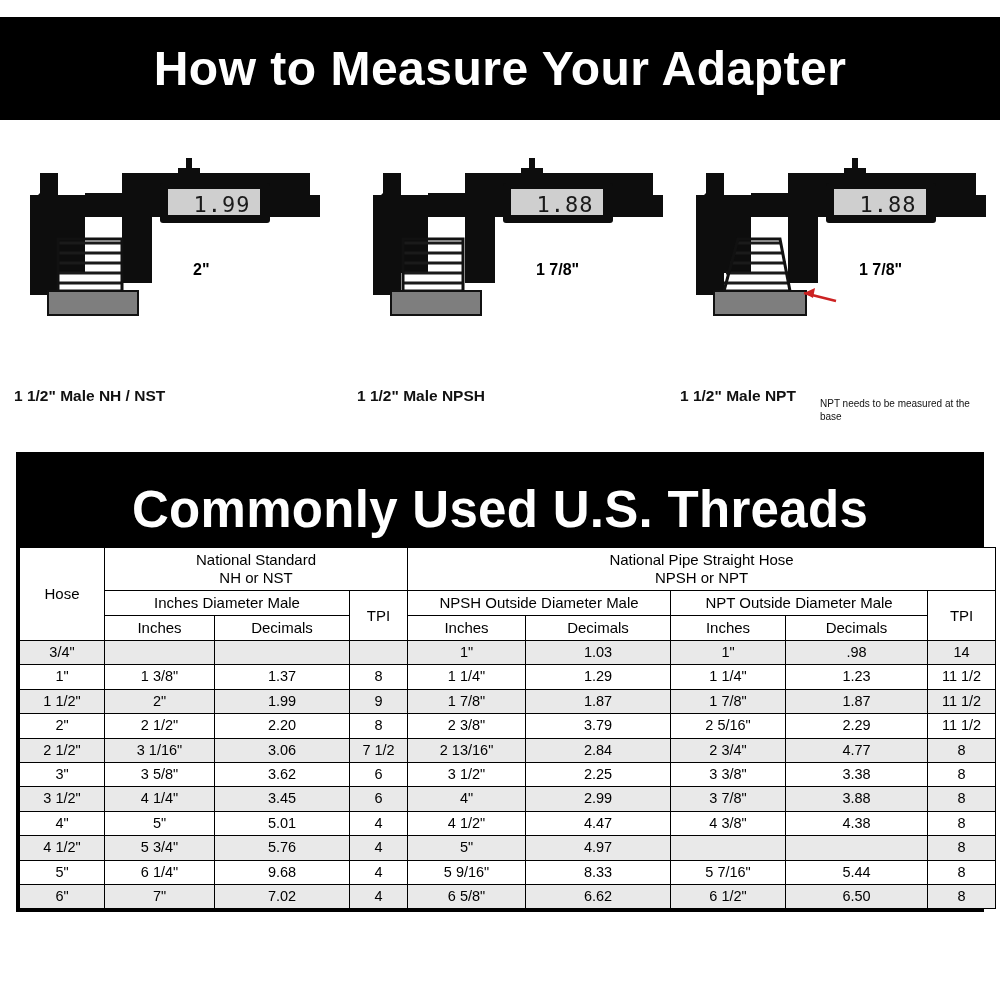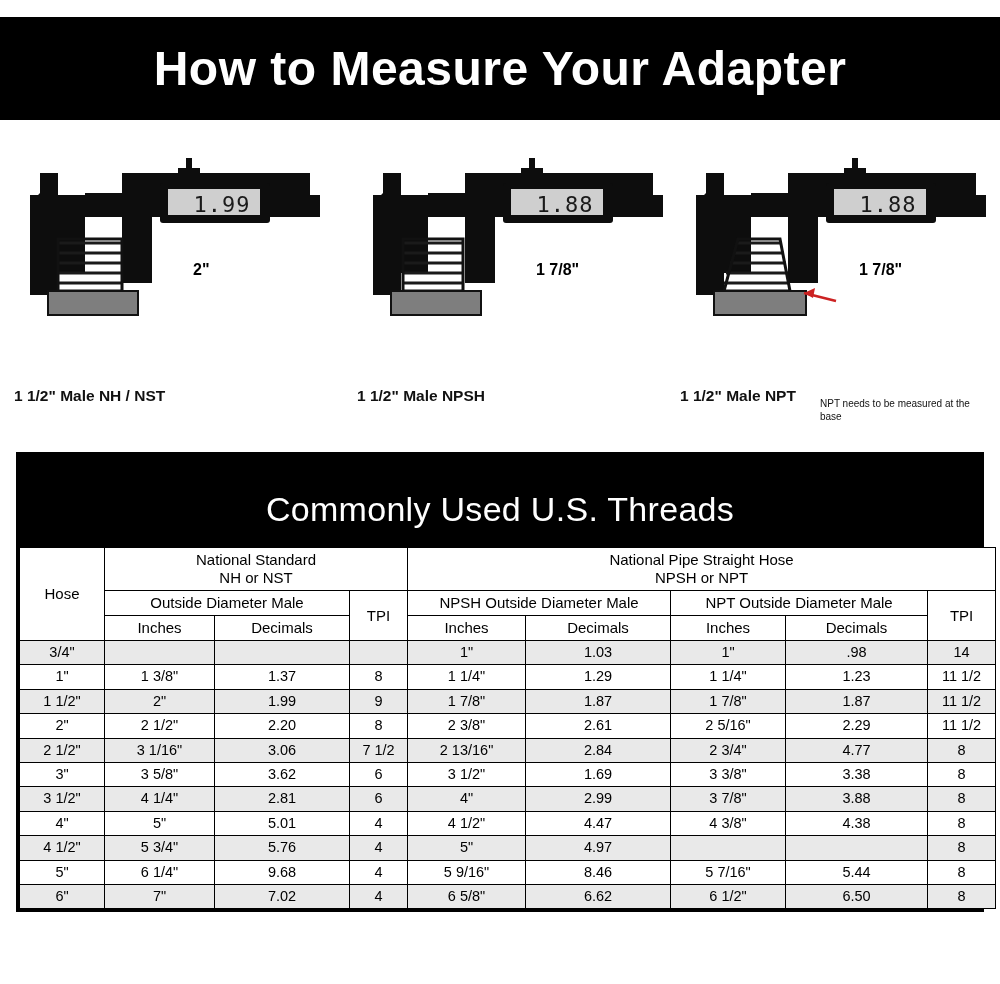--- a/index.html
+++ b/index.html
@@ -95,22 +95,22 @@
   }
   .table-banner {
     background: #000;
     color: #fff;
     height: 92px;
     display: flex;
     align-items: center;
     justify-content: center;
   }
   .table-banner .t {
-    font-size: 34px;
-    font-weight: normal;
+    font-size: 51px;
+    font-weight: bold;
     letter-spacing: 0.3px;
     white-space: nowrap;
     margin-top: 17px;
   }
 
   table.threads {
     border-collapse: collapse;
     width: 100%;
     font-size: 14.5px;
     table-layout: fixed;
@@ -266,21 +266,21 @@
           <th colspan="3" class="hdr-2line">
             <div>National Standard</div>
             <div>NH or NST</div>
           </th>
           <th colspan="5" class="hdr-2line">
             <div>National Pipe Straight Hose</div>
             <div>NPSH or NPT</div>
           </th>
         </tr>
         <tr>
-          <th colspan="2">Outside Diameter Male</th>
+          <th colspan="2">Inches Diameter Male</th>
           <th rowspan="2">TPI</th>
           <th colspan="2">NPSH Outside Diameter Male</th>
           <th colspan="2">NPT Outside Diameter Male</th>
           <th rowspan="2">TPI</th>
         </tr>
         <tr>
           <th>Inches</th>
           <th>Decimals</th>
           <th>Inches</th>
           <th>Decimals</th>
@@ -321,21 +321,21 @@
             <td>1 7/8"</td>
             <td>1.87</td>
             <td>11 1/2</td>
           </tr>
           <tr class="plain">
             <td class="size-cell">2"</td>
             <td>2 1/2"</td>
             <td>2.20</td>
             <td>8</td>
             <td>2 3/8"</td>
-            <td>2.61</td>
+            <td>3.79</td>
             <td>2 5/16"</td>
             <td>2.29</td>
             <td>11 1/2</td>
           </tr>
           <tr class="shade">
             <td class="size-cell">2 1/2"</td>
             <td>3 1/16"</td>
             <td>3.06</td>
             <td>7 1/2</td>
             <td>2 13/16"</td>
@@ -343,29 +343,29 @@
             <td>2 3/4"</td>
             <td>4.77</td>
             <td>8</td>
           </tr>
           <tr class="plain">
             <td class="size-cell">3"</td>
             <td>3 5/8"</td>
             <td>3.62</td>
             <td>6</td>
             <td>3 1/2"</td>
-            <td>1.69</td>
+            <td>2.25</td>
             <td>3 3/8"</td>
             <td>3.38</td>
             <td>8</td>
           </tr>
           <tr class="shade">
             <td class="size-cell">3 1/2"</td>
             <td>4 1/4"</td>
-            <td>2.81</td>
+            <td>3.45</td>
             <td>6</td>
             <td>4"</td>
             <td>2.99</td>
             <td>3 7/8"</td>
             <td>3.88</td>
             <td>8</td>
           </tr>
           <tr class="plain">
             <td class="size-cell">4"</td>
             <td>5"</td>
@@ -387,21 +387,21 @@
             <td></td>
             <td></td>
             <td>8</td>
           </tr>
           <tr class="plain">
             <td class="size-cell">5"</td>
             <td>6 1/4"</td>
             <td>9.68</td>
             <td>4</td>
             <td>5 9/16"</td>
-            <td>8.46</td>
+            <td>8.33</td>
             <td>5 7/16"</td>
             <td>5.44</td>
             <td>8</td>
           </tr>
           <tr class="shade">
             <td class="size-cell">6"</td>
             <td>7"</td>
             <td>7.02</td>
             <td>4</td>
             <td>6 5/8"</td>

